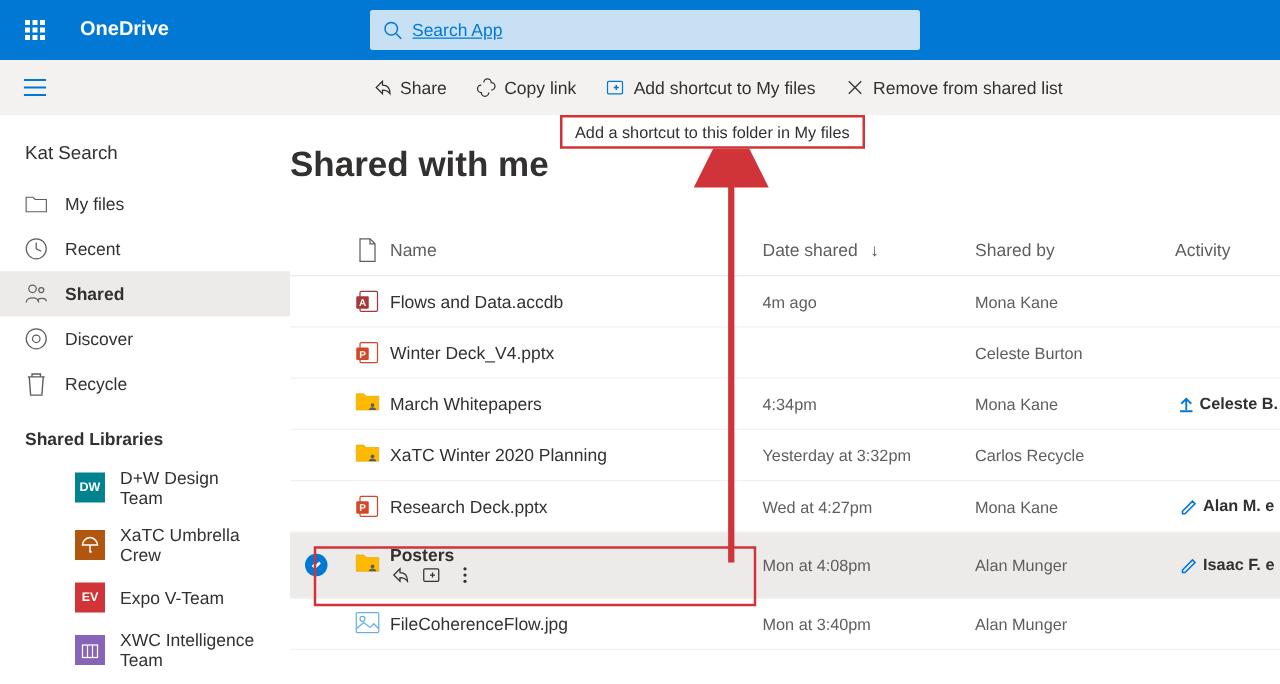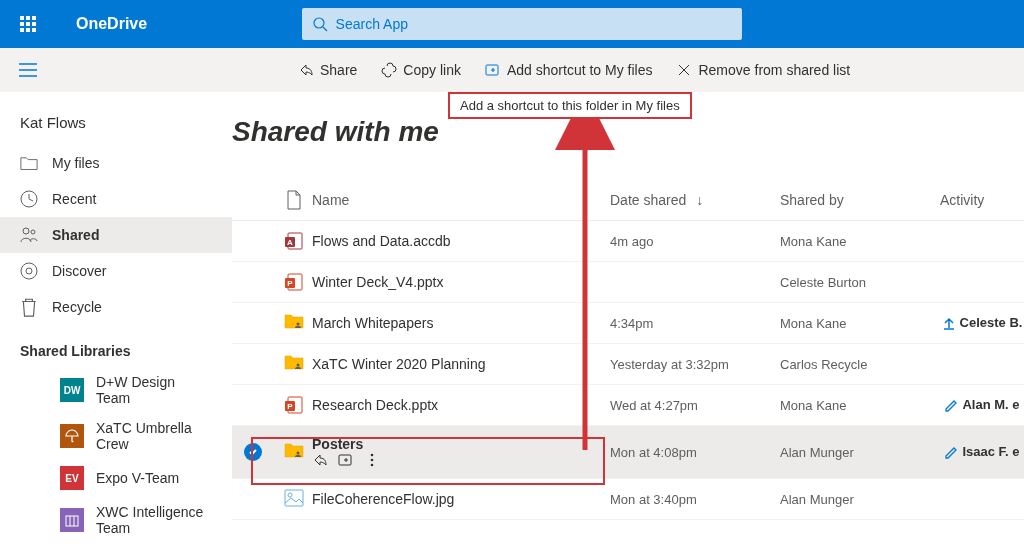--- a/index.html
+++ b/index.html
@@ -5,21 +5,21 @@
 * { margin: 0; padding: 0; box-sizing: border-box; font-family: "Segoe UI", -apple-system, sans-serif; }
 body { width: 1024px; height: 547px; overflow: hidden; background: #fff; position: relative; }
 
 
 .header {
   height: 48px;
   background: #0078d4;
   display: flex;
   align-items: center;
   padding: 1px 8px;
-  gap: 24px;
+  gap: 12px;
 }
 .waffle { width: 40px; height: 40px; display: flex; align-items: center; justify-content: center; cursor: pointer; }
 .waffle-grid { display: grid; grid-template-columns: repeat(3, 4px); grid-template-rows: repeat(3, 4px); gap: 2px; }
 .waffle-dot { width: 4px; height: 4px; background: #fff; }
 .brand { color: #fff; font-size: 16px; font-weight: 600; margin-left: 4px; }
 .search-wrap { margin-left: auto; margin-right: auto; }
 .search-box {
   width: 440px;
   height: 32px;
   background: #c7e0f4;
@@ -29,20 +29,21 @@
   padding: 0 10px;
   gap: 8px;
 }
 .search-box input {
   border: none;
   background: transparent;
   outline: none;
   flex: 1;
   font-size: 14px;
   color: #0078d4;
+  text-decoration: underline;
 }
 .search-box input::placeholder { color: #0078d4; }
 
 
 .cmdbar {
   height: 44px;
   background: #f3f2f1;
   display: flex;
   align-items: center;
   padding: 0 12px;
@@ -126,21 +127,21 @@
   align-items: center;
   justify-content: center;
   font-size: 10px;
   font-weight: 600;
   color: #fff;
   flex-shrink: 0;
 }
 
 
 .content { flex: 1; padding: 24px 0 0 0; overflow: hidden; }
-.page-title { font-size: 28px; font-weight: 600; color: #323130; padding: 0 0 32px 0; font-style: italic; }
+.page-title { font-size: 28px; font-weight: 600; color: #323130; padding: 0 0 32px 0; }
 
 .table { width: 100%; }
 .table-header {
   display: flex;
   align-items: center;
   padding: 10px 0;
   font-size: 14px;
   color: #605e5c;
   border-bottom: 1px solid #edebe9;
 }
@@ -262,21 +263,21 @@
   <defs>
     <marker id="ah" markerWidth="12" markerHeight="12" refX="6" refY="6" orient="auto">
       <path d="M0,0 L12,6 L0,12 Z" fill="#d13438"></path>
     </marker>
   </defs>
   <line x1="35" y1="340" x2="35" y2="10" stroke="#d13438" stroke-width="5" marker-end="url(#ah)"></line>
 </svg>
 
 <div class="main-wrap">
   <div class="sidebar">
-    <div class="user-name">Kat Flows</div>
+    <div class="user-name">Kat Search</div>
     <div id="nav-list">
         <div class="nav-item">
           <span class="nav-icon">
             <svg viewBox="0 0 20 16" fill="none" stroke="#605e5c" stroke-width="1">
               <path d="M1 2 L7 2 L9 4 L19 4 L19 15 L1 15 Z"></path>
             </svg>
           </span>
           <span>My files</span>
         </div>
         <div class="nav-item">

